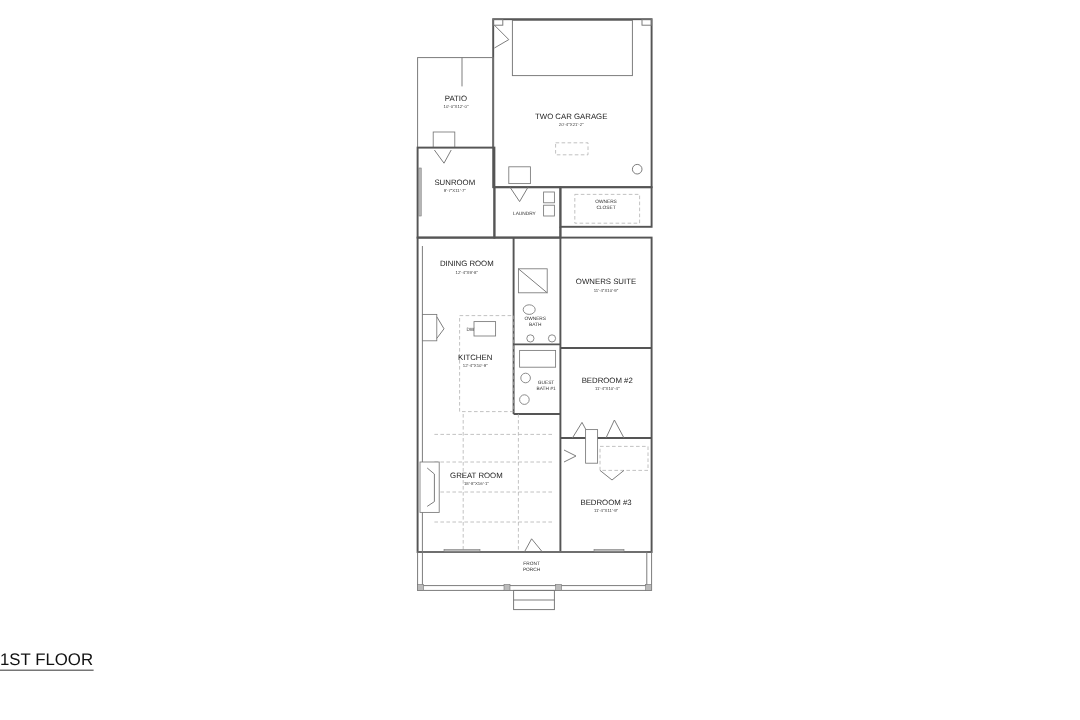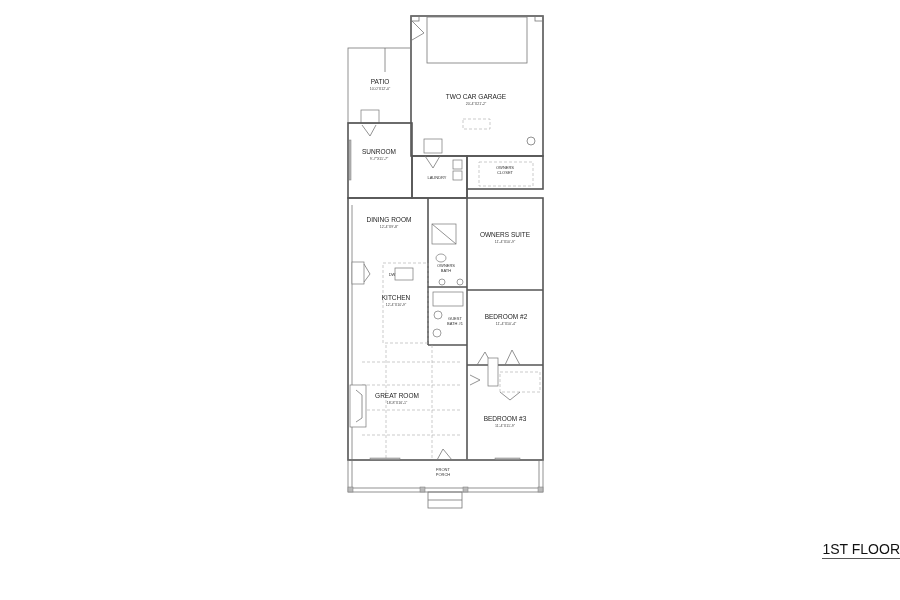--- a/index.html
+++ b/index.html
@@ -6,21 +6,21 @@
   body { width: 900px; height: 600px; position: relative; overflow: hidden; font-family: "Liberation Sans", sans-serif; }
   #plan { position: absolute; left: 0; top: 0; width: 900px; height: 600px; }
   .wall { fill: none; stroke: #555; stroke-width: 1.6; }
   .wall-thin { fill: none; stroke: #777; stroke-width: 0.8; }
   .dash { fill: none; stroke: #aaa; stroke-width: 0.6; stroke-dasharray: 3 2; }
   .fixture { fill: #fff; stroke: #777; stroke-width: 0.7; }
   .window { fill: #bbb; stroke: #777; stroke-width: 0.5; }
   .room-name { font-family: "Liberation Sans", sans-serif; font-size: 6.5px; fill: #222; text-anchor: middle; }
   .room-dim { font-family: "Liberation Sans", sans-serif; font-size: 3.6px; fill: #444; text-anchor: middle; }
   .small-label { font-family: "Liberation Sans", sans-serif; font-size: 4px; fill: #333; text-anchor: middle; }
-  .floor-title { position: absolute; left: 0; width: 900px; top: 541px; text-align: right; font-size: 14px; color: #111; }
+  .floor-title { position: absolute; left: 0; width: 900px; top: 541px; text-align: left; font-size: 14px; color: #111; }
   .floor-title span { border-bottom: 1px solid #555; padding-bottom: 1px; }
 </style>
 </head>
 <body>
 
 <svg id="plan" viewBox="0 0 900 600">
 
   <g>
     <rect class="wall" x="411" y="16" width="132" height="140"></rect>
     <rect class="wall-thin" x="427" y="17" width="100" height="46"></rect>

